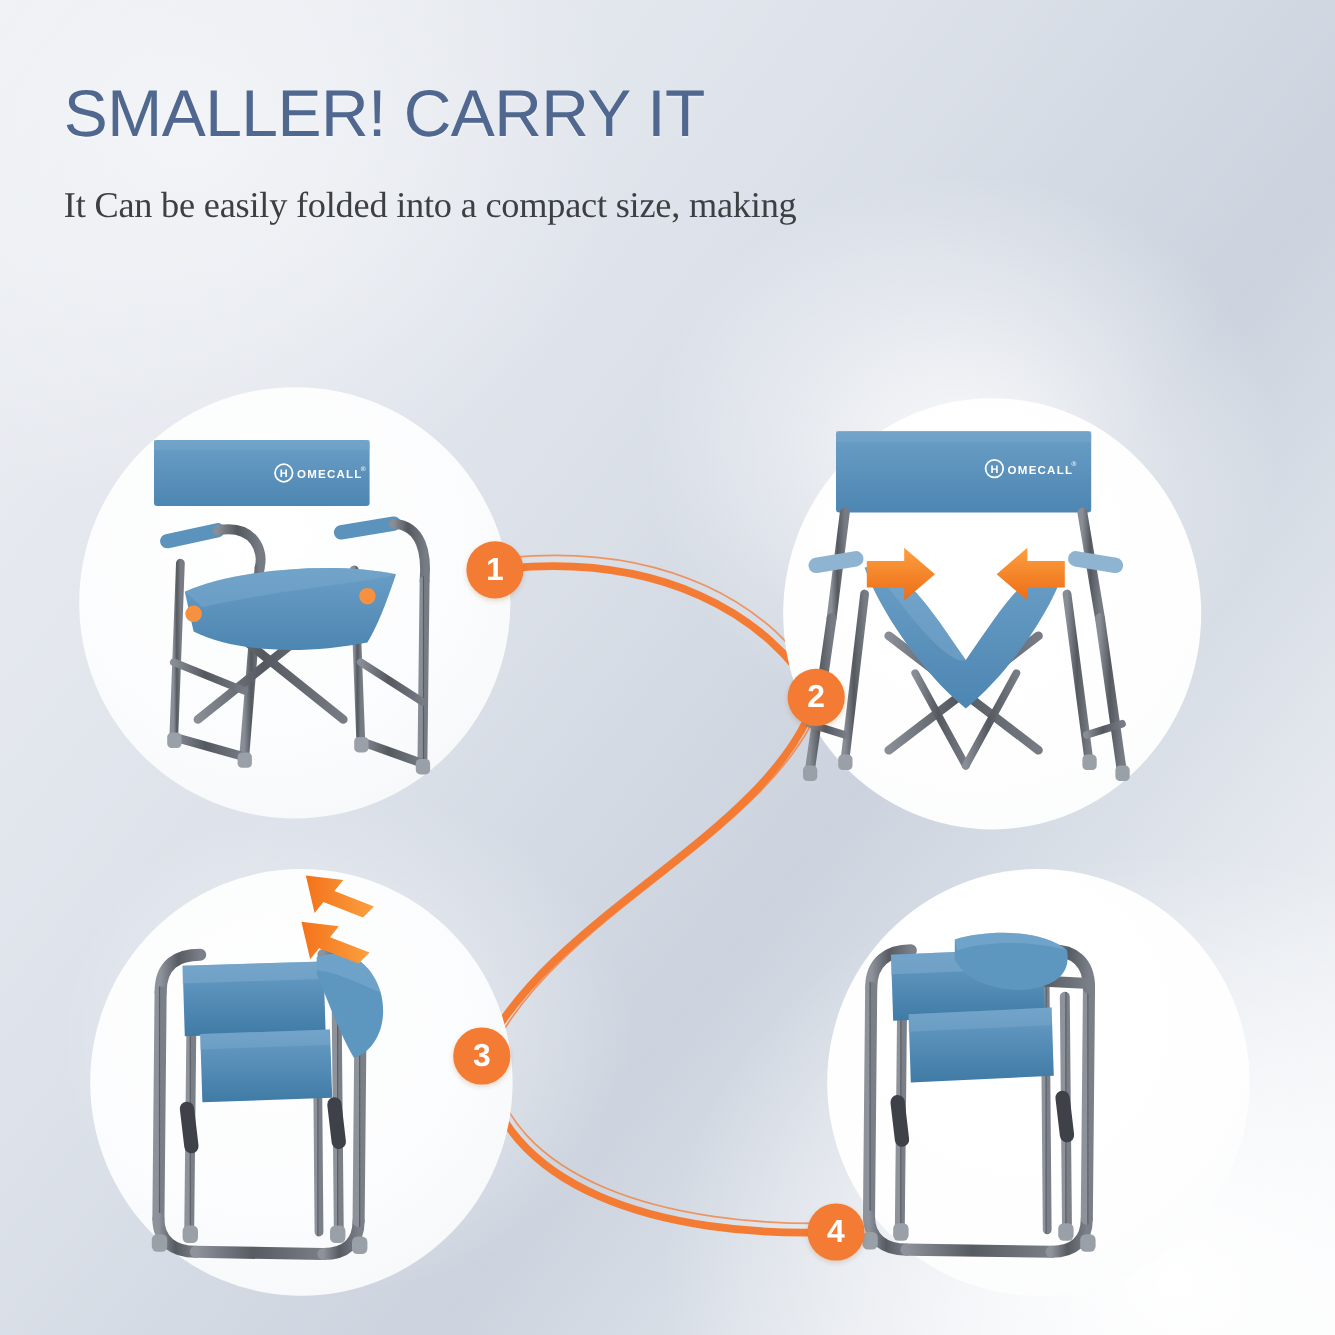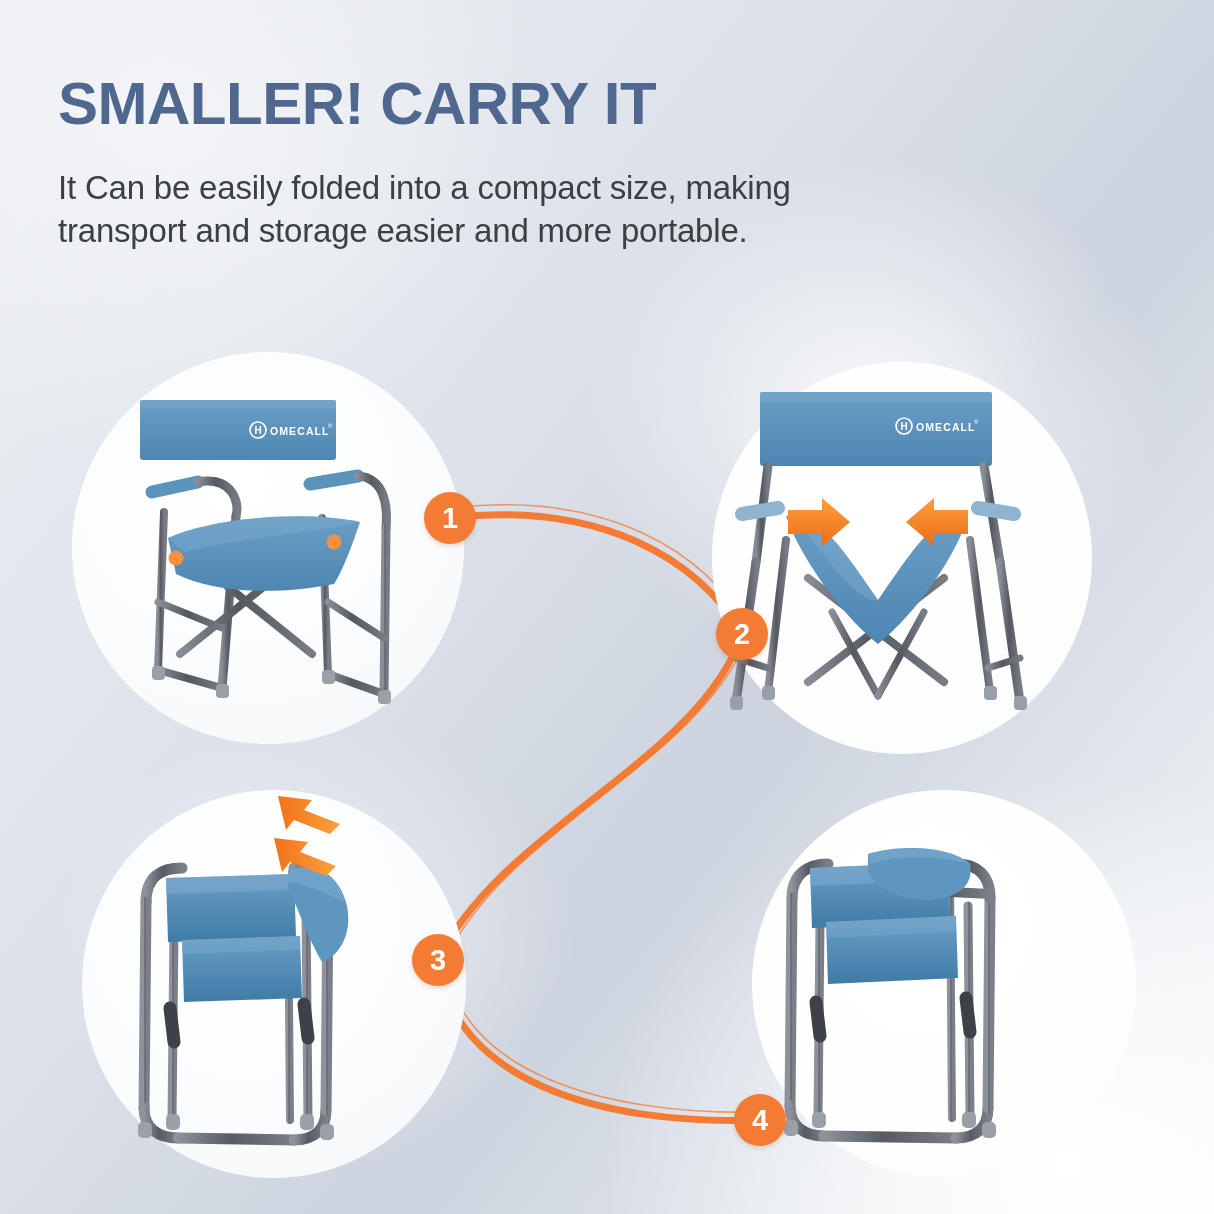--- a/index.html
+++ b/index.html
@@ -22,31 +22,31 @@
   #bg-sheen {
     position:absolute; inset:0;
     background:
       radial-gradient(ellipse 34% 30% at 72% 34%, rgba(255,255,255,.85) 0%, rgba(255,255,255,0) 70%),
       radial-gradient(ellipse 30% 26% at 26% 78%, rgba(255,255,255,.55) 0%, rgba(255,255,255,0) 72%);
   }
 
   
   #header { position:absolute; left:58px; top:72px; width:1110px; }
   #headline {
-    font-size:60px; font-weight:700; line-height:1.06;
+    font-size:60px; font-weight:400; line-height:1.06;
     letter-spacing:-.5px; color:#50688f;
     text-shadow:0 1px 0 rgba(255,255,255,.35);
   }
   #headline .ln { display:block; }
   #subhead {
     margin-top:30px;
     font-size:33px; font-weight:400; line-height:1.33;
     color:#3c4043; letter-spacing:-.2px; max-width:1050px;
   }
-  #subhead .ln { display:block; }
+  #subhead .ln { display:block;font-family:Liberation Serif, serif; }
 
   
   .panel { position:absolute; }
   #panel-1 { left:72px;  top:352px; width:392px; height:392px; }
   #panel-2 { left:712px; top:362px; width:380px; height:392px; }
   #panel-3 { left:82px;  top:790px; width:384px; height:388px; }
   #panel-4 { left:752px; top:790px; width:384px; height:388px; }
 
   .panel-disc {
     position:absolute; inset:0; border-radius:50%;
@@ -79,21 +79,20 @@
 
 <div id="bg-layer"></div>
 <div id="bg-sheen"></div>
 
 <div id="header">
   <div id="headline">
     <span class="ln">SMALLER! CARRY IT</span>
   </div>
   <div id="subhead">
     <span class="ln">It Can be easily folded into a compact size, making</span>
-    <span class="ln">transport and storage easier and more portable.</span>
   </div>
 </div>
 
 <svg id="connector" viewBox="0 0 1214 1214">
   <g fill="none" stroke="#f47b33" stroke-linecap="round">
     <path d="M450,518 C600,500 700,560 742,634" stroke-width="7"></path>
     <path d="M452,508 C606,490 706,552 748,628" stroke-width="1.6" opacity=".75"></path>
     <path d="M742,634 C700,760 500,830 438,960" stroke-width="7"></path>
     <path d="M750,630 C708,758 508,828 446,958" stroke-width="1.6" opacity=".75"></path>
     <path d="M438,960 C452,1080 600,1126 760,1120" stroke-width="7"></path>

